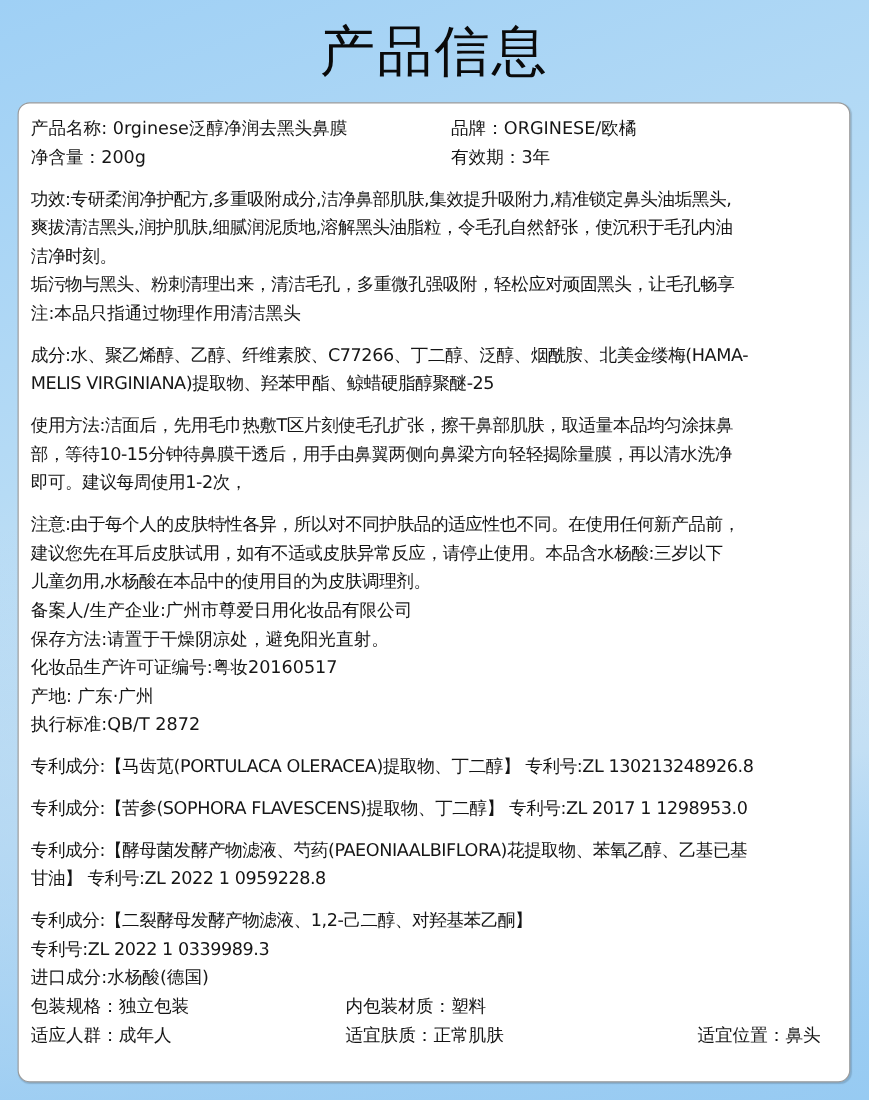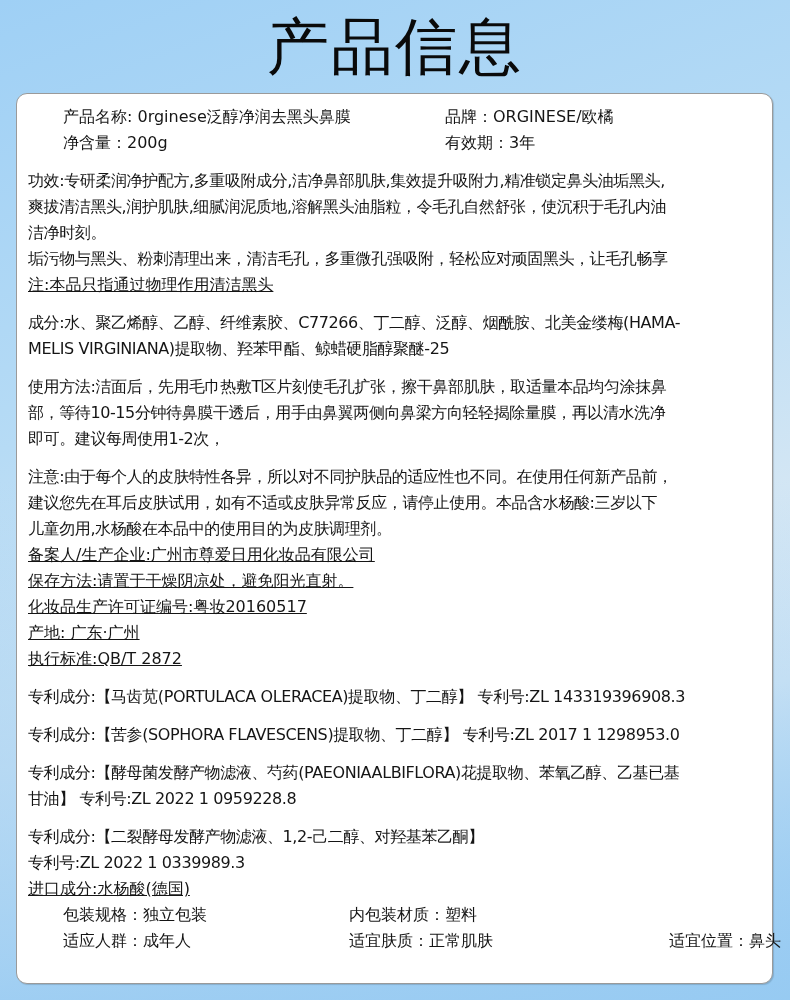--- a/index.html
+++ b/index.html
@@ -20,21 +20,21 @@
       left: 0; right: 0; bottom: 0;
       height: 520px;
       background: linear-gradient(180deg, rgba(150,202,242,0) 0%, rgba(150,202,242,0.85) 100%);
     }
     .title {
       position: absolute;
       top: 2px;
       left: 0;
       width: 790px;
       text-align: center;
-      font-size: 62px;
+      font-size: 50px;
       line-height: 90px;
       font-weight: normal;
       letter-spacing: 2px;
       color: #0a0a0a;
       font-family: "DejaVu Sans", sans-serif;
     }
     .card {
       position: absolute;
       left: 16px;
       top: 93px;
@@ -52,27 +52,25 @@
       top: 10px;
       width: 735px;
       font-size: 16px;
       line-height: 26px;
       color: #151515;
     }
     .line {
       white-space: nowrap;
       height: 26px;
       overflow: visible;
-      text-decoration: underline;
     }
     .row {
       position: relative;
       height: 26px;
       white-space: nowrap;
-      margin-left: 35px;
     }
     .row span {
       position: absolute;
       top: 0;
     }
     .col1 { left: 0; }
     .col2 { left: 382px; }
     .col2b { left: 286px; }
     .col3 { left: 606px; }
     .para {
@@ -132,21 +130,21 @@
       <span class="wl">儿童勿用,水杨酸在本品中的使用目的为皮肤调理剂。</span>
     </div>
 
     <div class="line">备案人/生产企业:广州市尊爱日用化妆品有限公司</div>
     <div class="line">保存方法:请置于干燥阴凉处，避免阳光直射。</div>
     <div class="line">化妆品生产许可证编号:粤妆20160517</div>
     <div class="line">产地: 广东·广州</div>
     <div class="line">执行标准:QB/T 2872</div>
 
     <div class="para">
-      <span class="wl">专利成分:【马齿苋(PORTULACA OLERACEA)提取物、丁二醇】 专利号:ZL 143319396908.3</span>
+      <span class="wl">专利成分:【马齿苋(PORTULACA OLERACEA)提取物、丁二醇】 专利号:ZL 130213248926.8</span>
     </div>
     <div class="para">
       <span class="wl">专利成分:【苦参(SOPHORA FLAVESCENS)提取物、丁二醇】 专利号:ZL 2017 1 1298953.0</span>
     </div>
     <div class="para">
       <span class="wl">专利成分:【酵母菌发酵产物滤液、芍药(PAEONIAALBIFLORA)花提取物、苯氧乙醇、乙基已基</span>
       <span class="wl">甘油】 专利号:ZL 2022 1 0959228.8</span>
     </div>
     <div class="para">
       <span class="wl">专利成分:【二裂酵母发酵产物滤液、1,2-己二醇、对羟基苯乙酮】</span>

